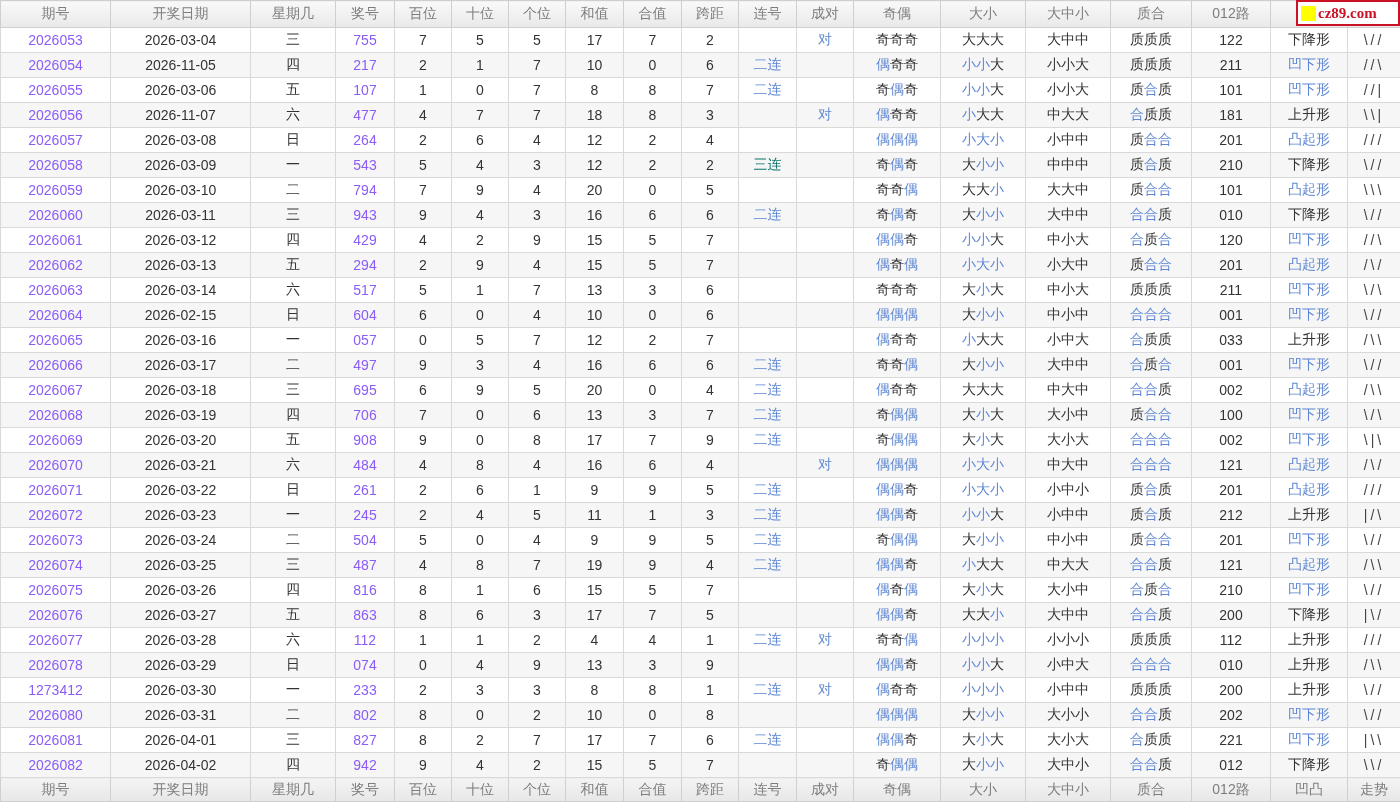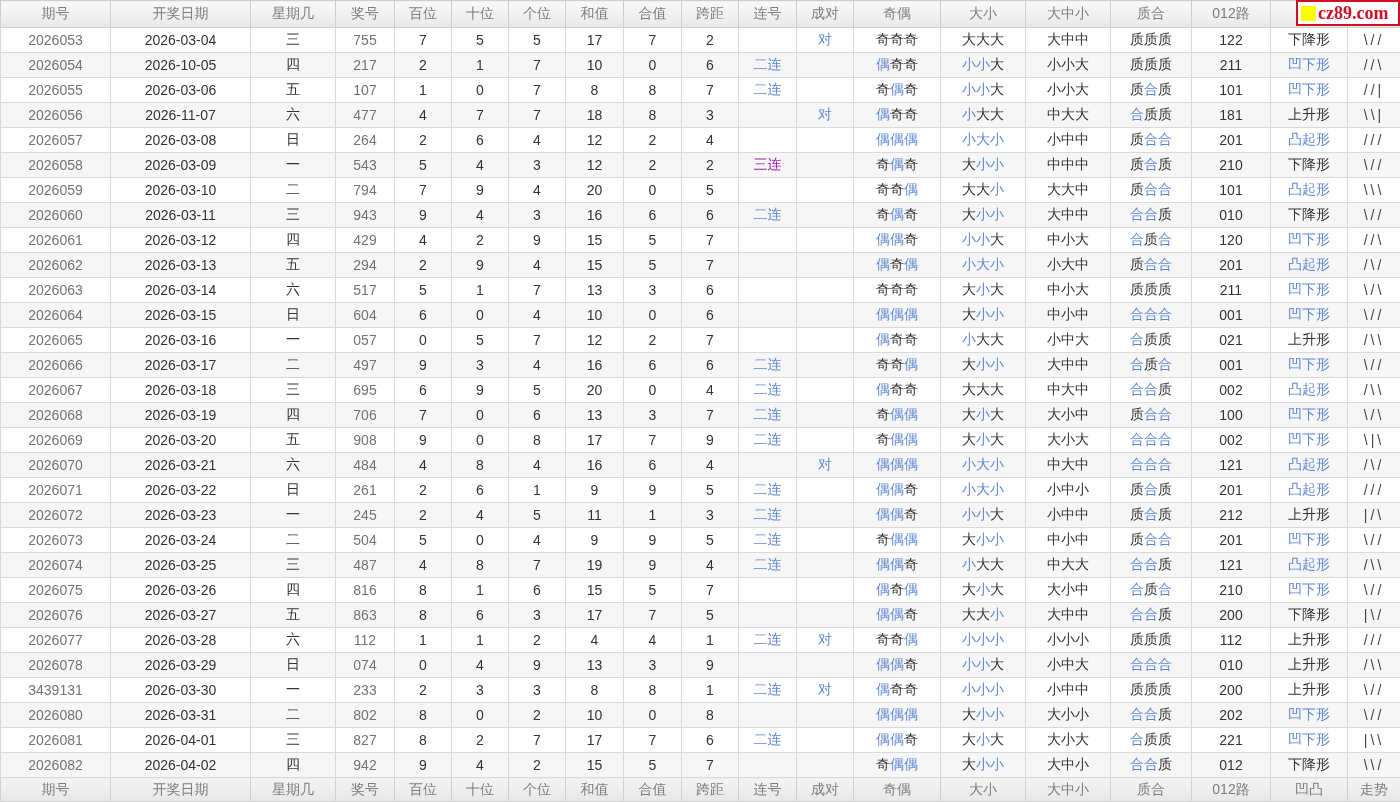--- a/index.html
+++ b/index.html
@@ -7,29 +7,29 @@
        font-family:"Liberation Sans","DejaVu Sans",sans-serif;}
   table{border-collapse:collapse;table-layout:fixed;width:1400px;}
   th,td{border:1px solid #d9d9d9;text-align:center;padding:0;overflow:hidden;white-space:nowrap;}
   thead th{height:26px;background:linear-gradient(#f9f9f9,#e9e9e9);color:#7d7d7d;
            font-weight:normal;font-size:14px;border-color:#cfcfcf;}
   tfoot th{height:23px;background:linear-gradient(#f4f4f4,#e7e7e7);color:#7d7d7d;
            font-weight:normal;font-size:14px;border-color:#cfcfcf;}
   tbody td{height:24px;font-size:14px;color:#333;}
   tbody tr:nth-child(even){background:#f6f6f6;}
   tbody tr:nth-child(odd){background:#ffffff;}
-  .lk{color:#737373;cursor:pointer;}
+  .lk{color:#8b5cf6;cursor:pointer;}
   .c-b{color:#5e87d3;}
-  .c-red{color:#a21caf;}
+  .c-red{color:#0f766e;}
   .walk{letter-spacing:3px;color:#444;font-size:14px;}
   #logo{position:absolute;top:0;right:0;width:104px;height:26px;box-sizing:border-box;
         border:2px solid #cc1126;background:#fff;display:flex;align-items:center;z-index:5;cursor:pointer;}
   #logo .sq{width:15px;height:15px;background:#ffff00;margin-left:3px;flex:0 0 auto;}
   #logo .txt{font-family:"Liberation Serif","DejaVu Serif",serif;font-weight:bold;
-             font-size:18px;color:#cc1126;margin-left:2px;line-height:1;}
+             font-size:15px;color:#cc1126;margin-left:2px;line-height:1;}
 </style>
 </head>
 <body>
 
 <table>
   <colgroup id="cols">
       <col style="width: 110px;">
       <col style="width: 140px;">
       <col style="width: 85px;">
       <col style="width: 59px;">
@@ -89,21 +89,21 @@
         <td><span>奇</span><span>奇</span><span>奇</span></td>
         <td><span>大</span><span>大</span><span>大</span></td>
         <td>大中中</td>
         <td><span>质</span><span>质</span><span>质</span></td>
         <td>122</td>
         <td>下降形</td>
         <td class="walk">\//</td>
       </tr>
       <tr>
         <td class="lk">2026054</td>
-        <td>2026-10-05</td>
+        <td>2026-11-05</td>
         <td>四</td>
         <td class="lk">217</td>
         <td>2</td>
         <td>1</td>
         <td>7</td>
         <td>10</td>
         <td>0</td>
         <td>6</td>
         <td class="c-b">二连</td>
         <td></td>
@@ -299,21 +299,21 @@
         <td><span>奇</span><span>奇</span><span>奇</span></td>
         <td><span>大</span><span class="c-b">小</span><span>大</span></td>
         <td>中小大</td>
         <td><span>质</span><span>质</span><span>质</span></td>
         <td>211</td>
         <td class="c-b">凹下形</td>
         <td class="walk">\/\</td>
       </tr>
       <tr>
         <td class="lk">2026064</td>
-        <td>2026-03-15</td>
+        <td>2026-02-15</td>
         <td>日</td>
         <td class="lk">604</td>
         <td>6</td>
         <td>0</td>
         <td>4</td>
         <td>10</td>
         <td>0</td>
         <td>6</td>
         <td></td>
         <td></td>
@@ -335,21 +335,21 @@
         <td>7</td>
         <td>12</td>
         <td>2</td>
         <td>7</td>
         <td></td>
         <td></td>
         <td><span class="c-b">偶</span><span>奇</span><span>奇</span></td>
         <td><span class="c-b">小</span><span>大</span><span>大</span></td>
         <td>小中大</td>
         <td><span class="c-b">合</span><span>质</span><span>质</span></td>
-        <td>021</td>
+        <td>033</td>
         <td>上升形</td>
         <td class="walk">/\\</td>
       </tr>
       <tr>
         <td class="lk">2026066</td>
         <td>2026-03-17</td>
         <td>二</td>
         <td class="lk">497</td>
         <td>9</td>
         <td>3</td>
@@ -613,21 +613,21 @@
         <td></td>
         <td><span class="c-b">偶</span><span class="c-b">偶</span><span>奇</span></td>
         <td><span class="c-b">小</span><span class="c-b">小</span><span>大</span></td>
         <td>小中大</td>
         <td><span class="c-b">合</span><span class="c-b">合</span><span class="c-b">合</span></td>
         <td>010</td>
         <td>上升形</td>
         <td class="walk">/\\</td>
       </tr>
       <tr>
-        <td class="lk">3439131</td>
+        <td class="lk">1273412</td>
         <td>2026-03-30</td>
         <td>一</td>
         <td class="lk">233</td>
         <td>2</td>
         <td>3</td>
         <td>3</td>
         <td>8</td>
         <td>8</td>
         <td>1</td>
         <td class="c-b">二连</td>

